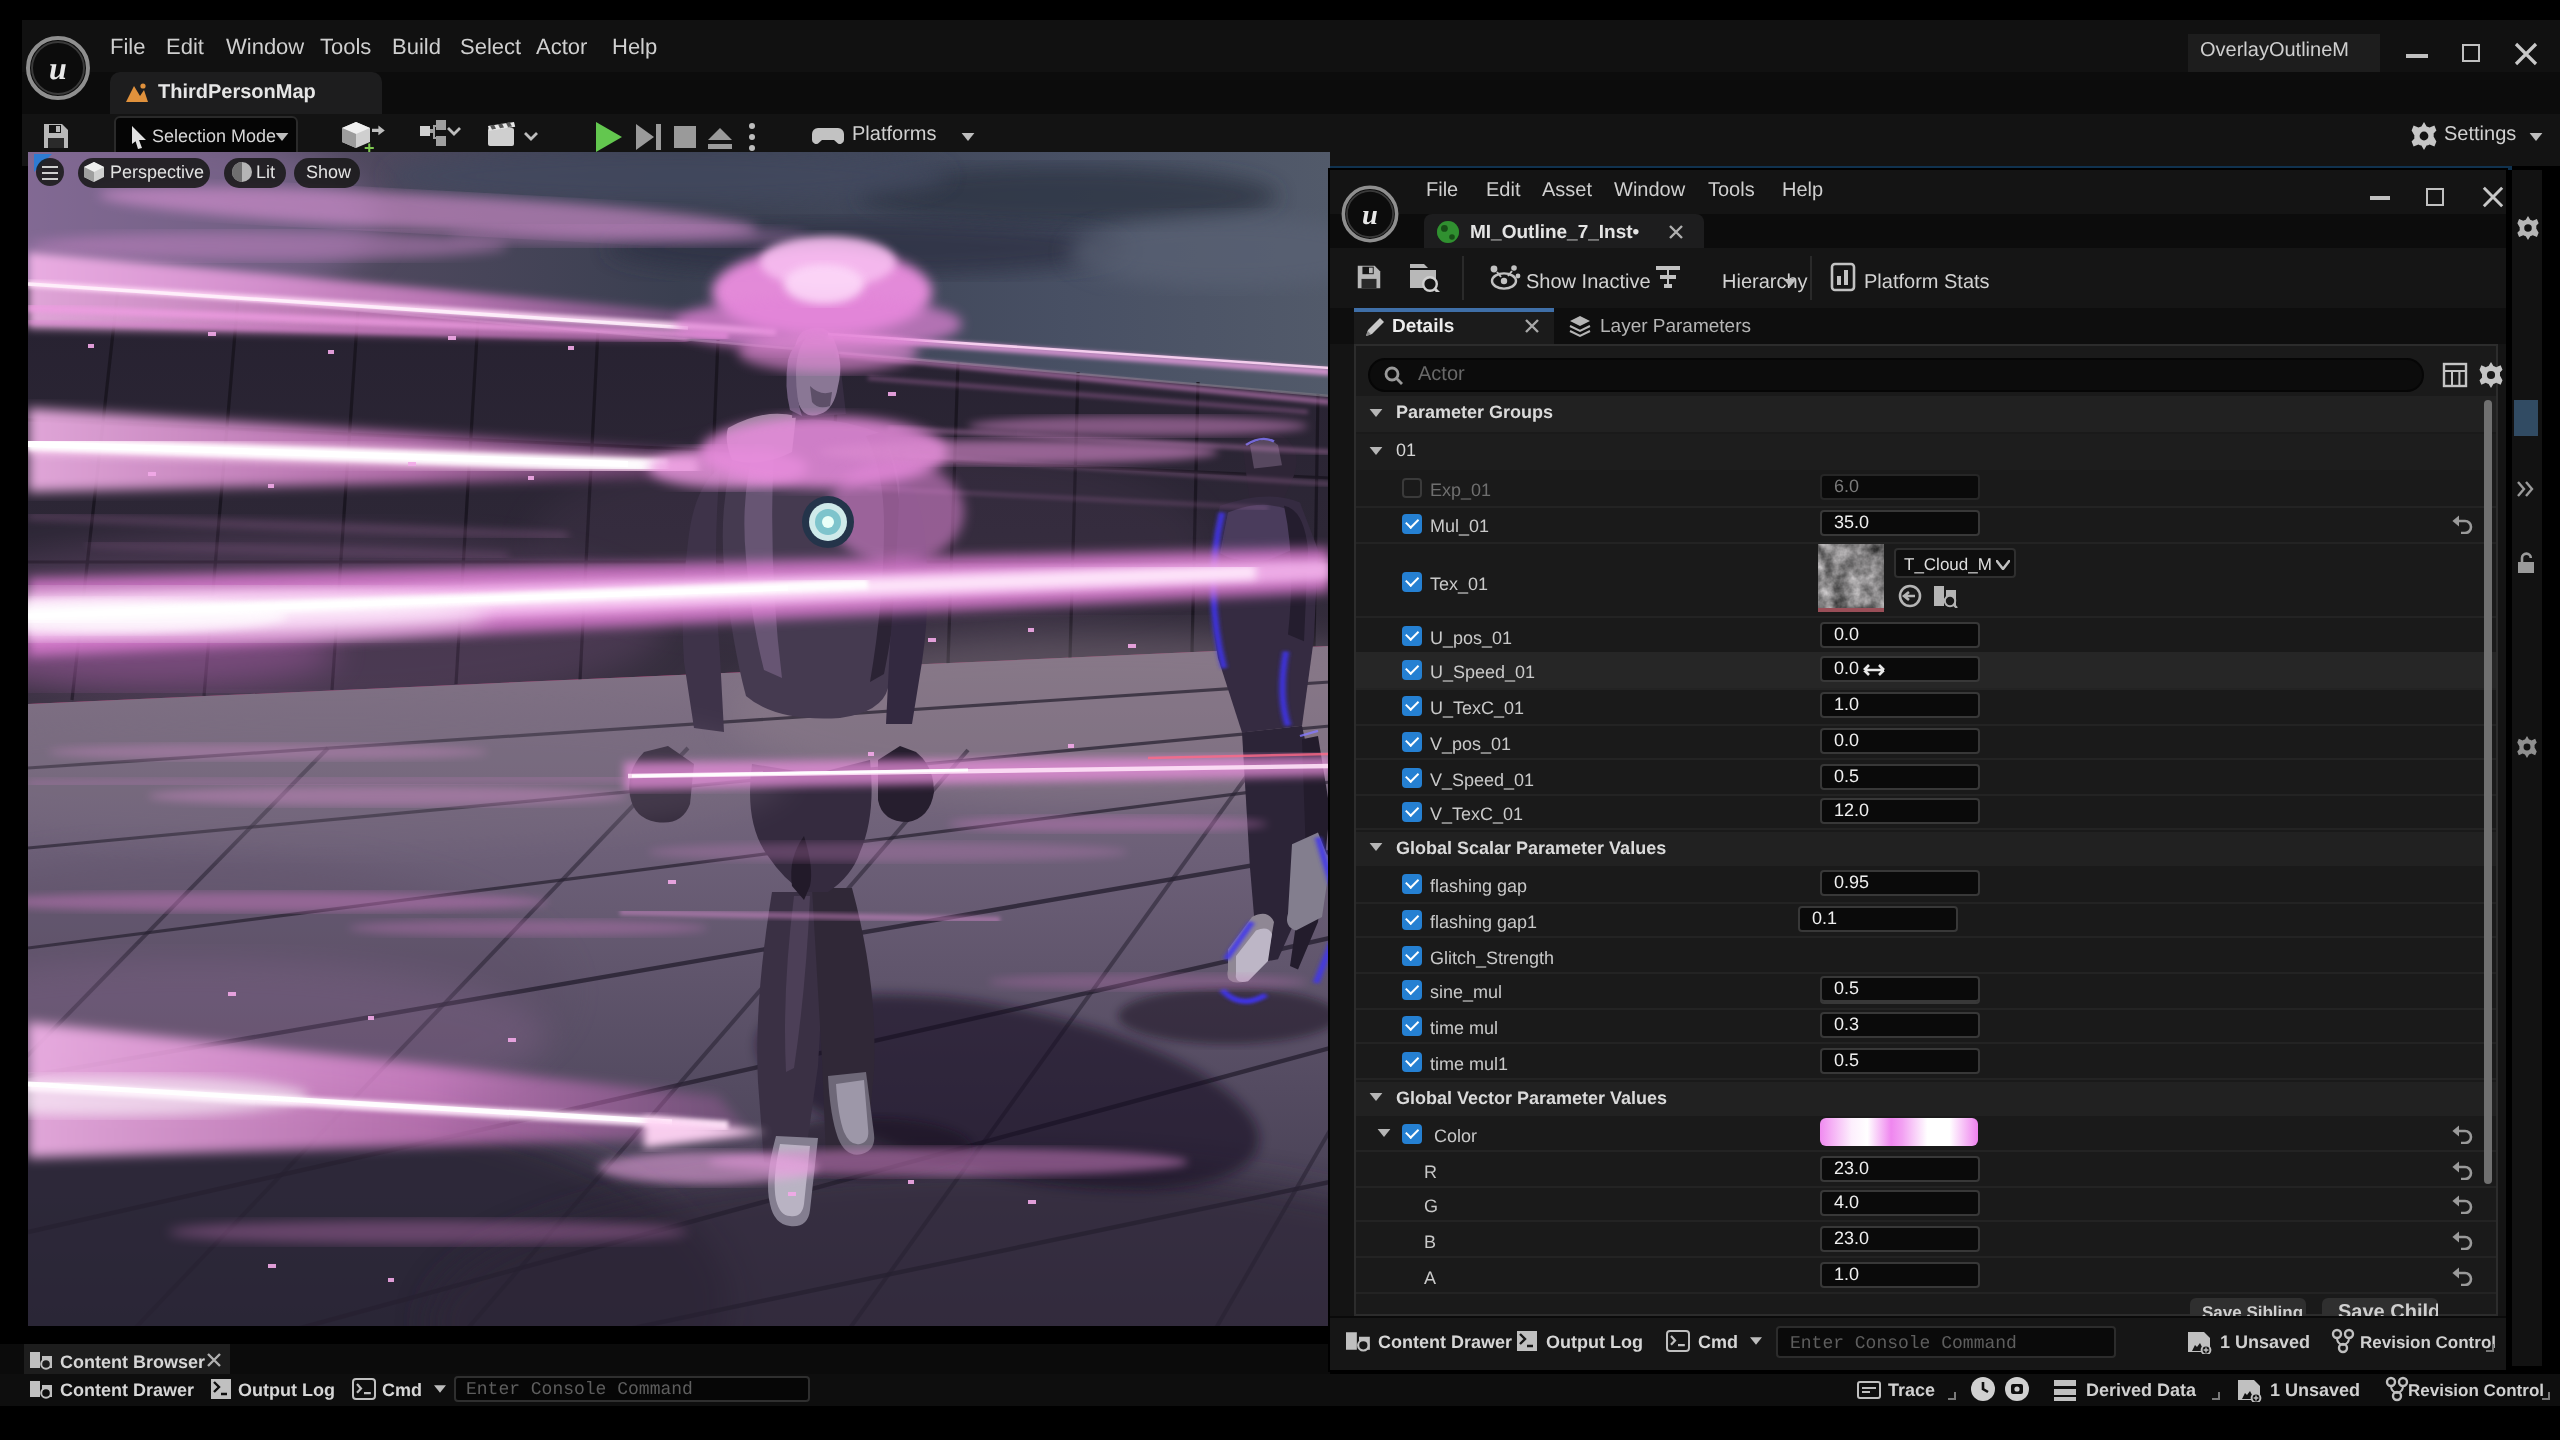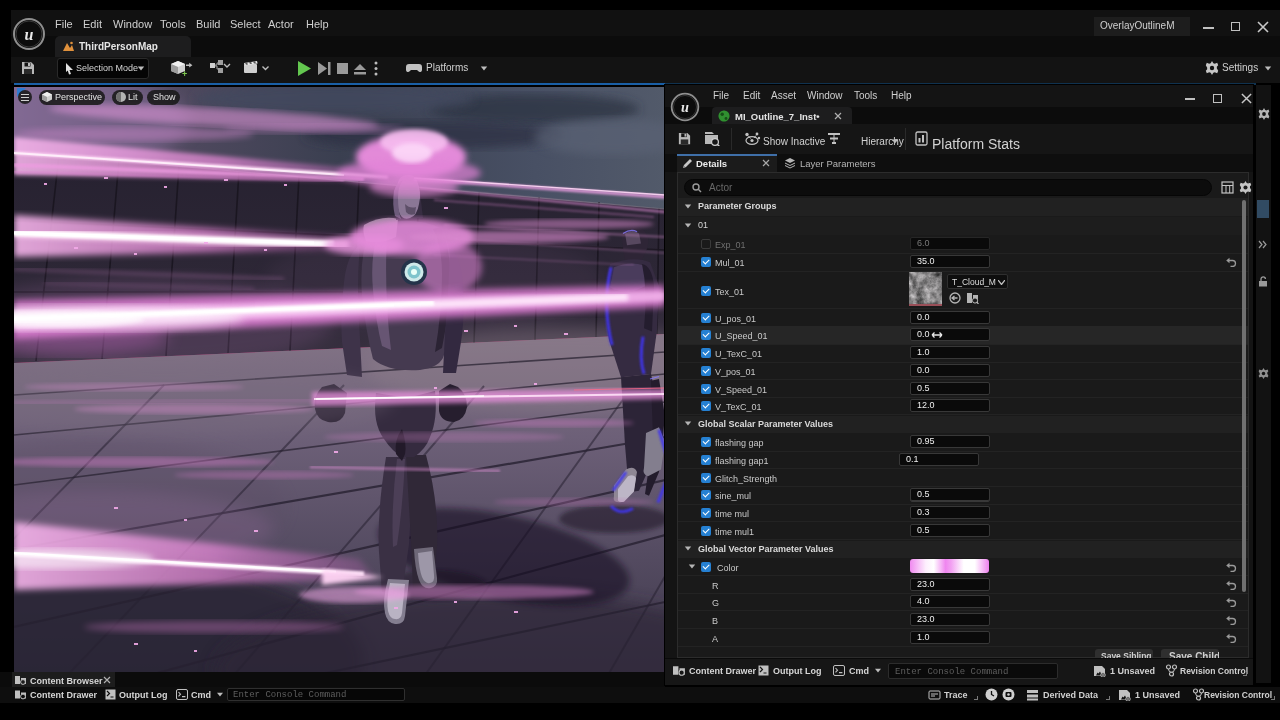--- a/index.html
+++ b/index.html
@@ -108,21 +108,21 @@
   <svg class="abs" style="left:1205px;top:61px" width="14" height="14" viewBox="0 0 14 14">
     <path d="M7 0 L8.3 2.2 A5 5 0 0 1 9.8 2.8 L12.2 1.8 L12.2 1.8 L13.2 4.2 L11.8 5.7 a5 5 0 0 1 0 1.6 L13.2 9.8 L12.2 12.2 L9.8 11.2 a5 5 0 0 1 -1.5 .6 L7 14 L5.7 11.8 a5 5 0 0 1 -1.5 -.6 L1.8 12.2 L0.8 9.8 L2.2 8.3 a5 5 0 0 1 0 -1.6 L0.8 4.2 L1.8 1.8 L4.2 2.8 a5 5 0 0 1 1.5 -.6 Z" fill="#c6c6c6"></path>
     <circle cx="7" cy="7" r="2.2" fill="#131313"></circle>
   </svg>
   <div class="txt" style="left:1222px;top:63px;color:#d0d0d0;font-size:10px">Settings</div>
   <div class="tri" style="left:1264px;top:66px;border-top-color:#bdbdbd;transform:scale(.8)"></div>
 
   <div class="abs" style="left:14px;top:83px;width:651px;height:2px;background:#1a5fa6"></div>
   <div class="abs" style="left:665px;top:83px;width:591px;height:2px;background:#10324f"></div>
 
-  <div id="viewport" class="abs" style="left:14px;top:87px;width:651px;height:587px;background:#be185d;overflow:hidden">
+  <div id="viewport" class="abs" style="left:14px;top:76px;width:651px;height:587px;background:#be185d;overflow:hidden">
     <svg width="651" height="587" viewBox="0 0 651 587">
       <defs>
         <linearGradient id="skyg" x1="0" y1="0" x2="1" y2="0">
           <stop offset="0" stop-color="#7a6389"></stop>
             <stop offset="0.25" stop-color="#50495f"></stop>
             <stop offset="0.5" stop-color="#3a3f50"></stop>
             <stop offset="0.8" stop-color="#485064"></stop>
             <stop offset="1" stop-color="#525a6a"></stop>
         </linearGradient>
         <linearGradient id="wallg" x1="0" y1="0" x2="0" y2="1">
@@ -521,21 +521,21 @@
         <path d="M7 2 v9" stroke="#c2c2c2" stroke-width="1"></path>
     </svg>
     <div class="txt" style="left:196px;top:52px;color:#d2d2d2;font-size:10px">Hierarchy</div>
     <div class="tri" style="left:226px;top:54px;border-top-color:#bdbdbd;transform:scale(.8)"></div>
     <div class="abs" style="left:240px;top:43px;width:1px;height:22px;background:#2a2a2a"></div>
     <svg class="abs" style="left:250px;top:46px" width="13" height="15" viewBox="0 0 13 15">
       <rect x="1" y="1" width="11" height="13" rx="1.5" fill="none" stroke="#c2c2c2" stroke-width="1.3"></rect>
       <rect x="3.5" y="7" width="2" height="4.5" fill="#c2c2c2"></rect>
         <rect x="7" y="4" width="2" height="7.5" fill="#c2c2c2"></rect>
     </svg>
-    <div class="txt" style="left:267px;top:52px;color:#d2d2d2;font-size:14px">Platform Stats</div>
+    <div class="txt" style="left:267px;top:52px;color:#d2d2d2;font-size:10px">Platform Stats</div>
 
     <div class="abs" style="left:0px;top:69px;width:588px;height:18px;background:#0e0e0e"></div>
     <div class="abs" style="left:12px;top:69px;width:100px;height:18px;background:#1b1b1b;border-top:2px solid #3f6fa8"></div>
     <svg class="abs" style="left:17px;top:73px" width="11" height="11" viewBox="0 0 11 11">
         <path d="M1 10 L2 7 L8 1 L10 3 L4 9 Z" fill="#c8c8c8"></path>
         <path d="M1 10 l2.6 -0.8 l-1.8 -1.8 z" fill="#888"></path>
       </svg>
     <div class="txt" style="left:31px;top:74px;color:#ececec;font-weight:bold;font-size:9.5px">Details</div>
     <svg class="abs" style="left:97px;top:74px" width="8" height="8" viewBox="0 0 8 8">
         <path d="M1 1 L7 7 M7 1 L1 7" stroke="#a8a8a8" stroke-width="1.2"></path>

